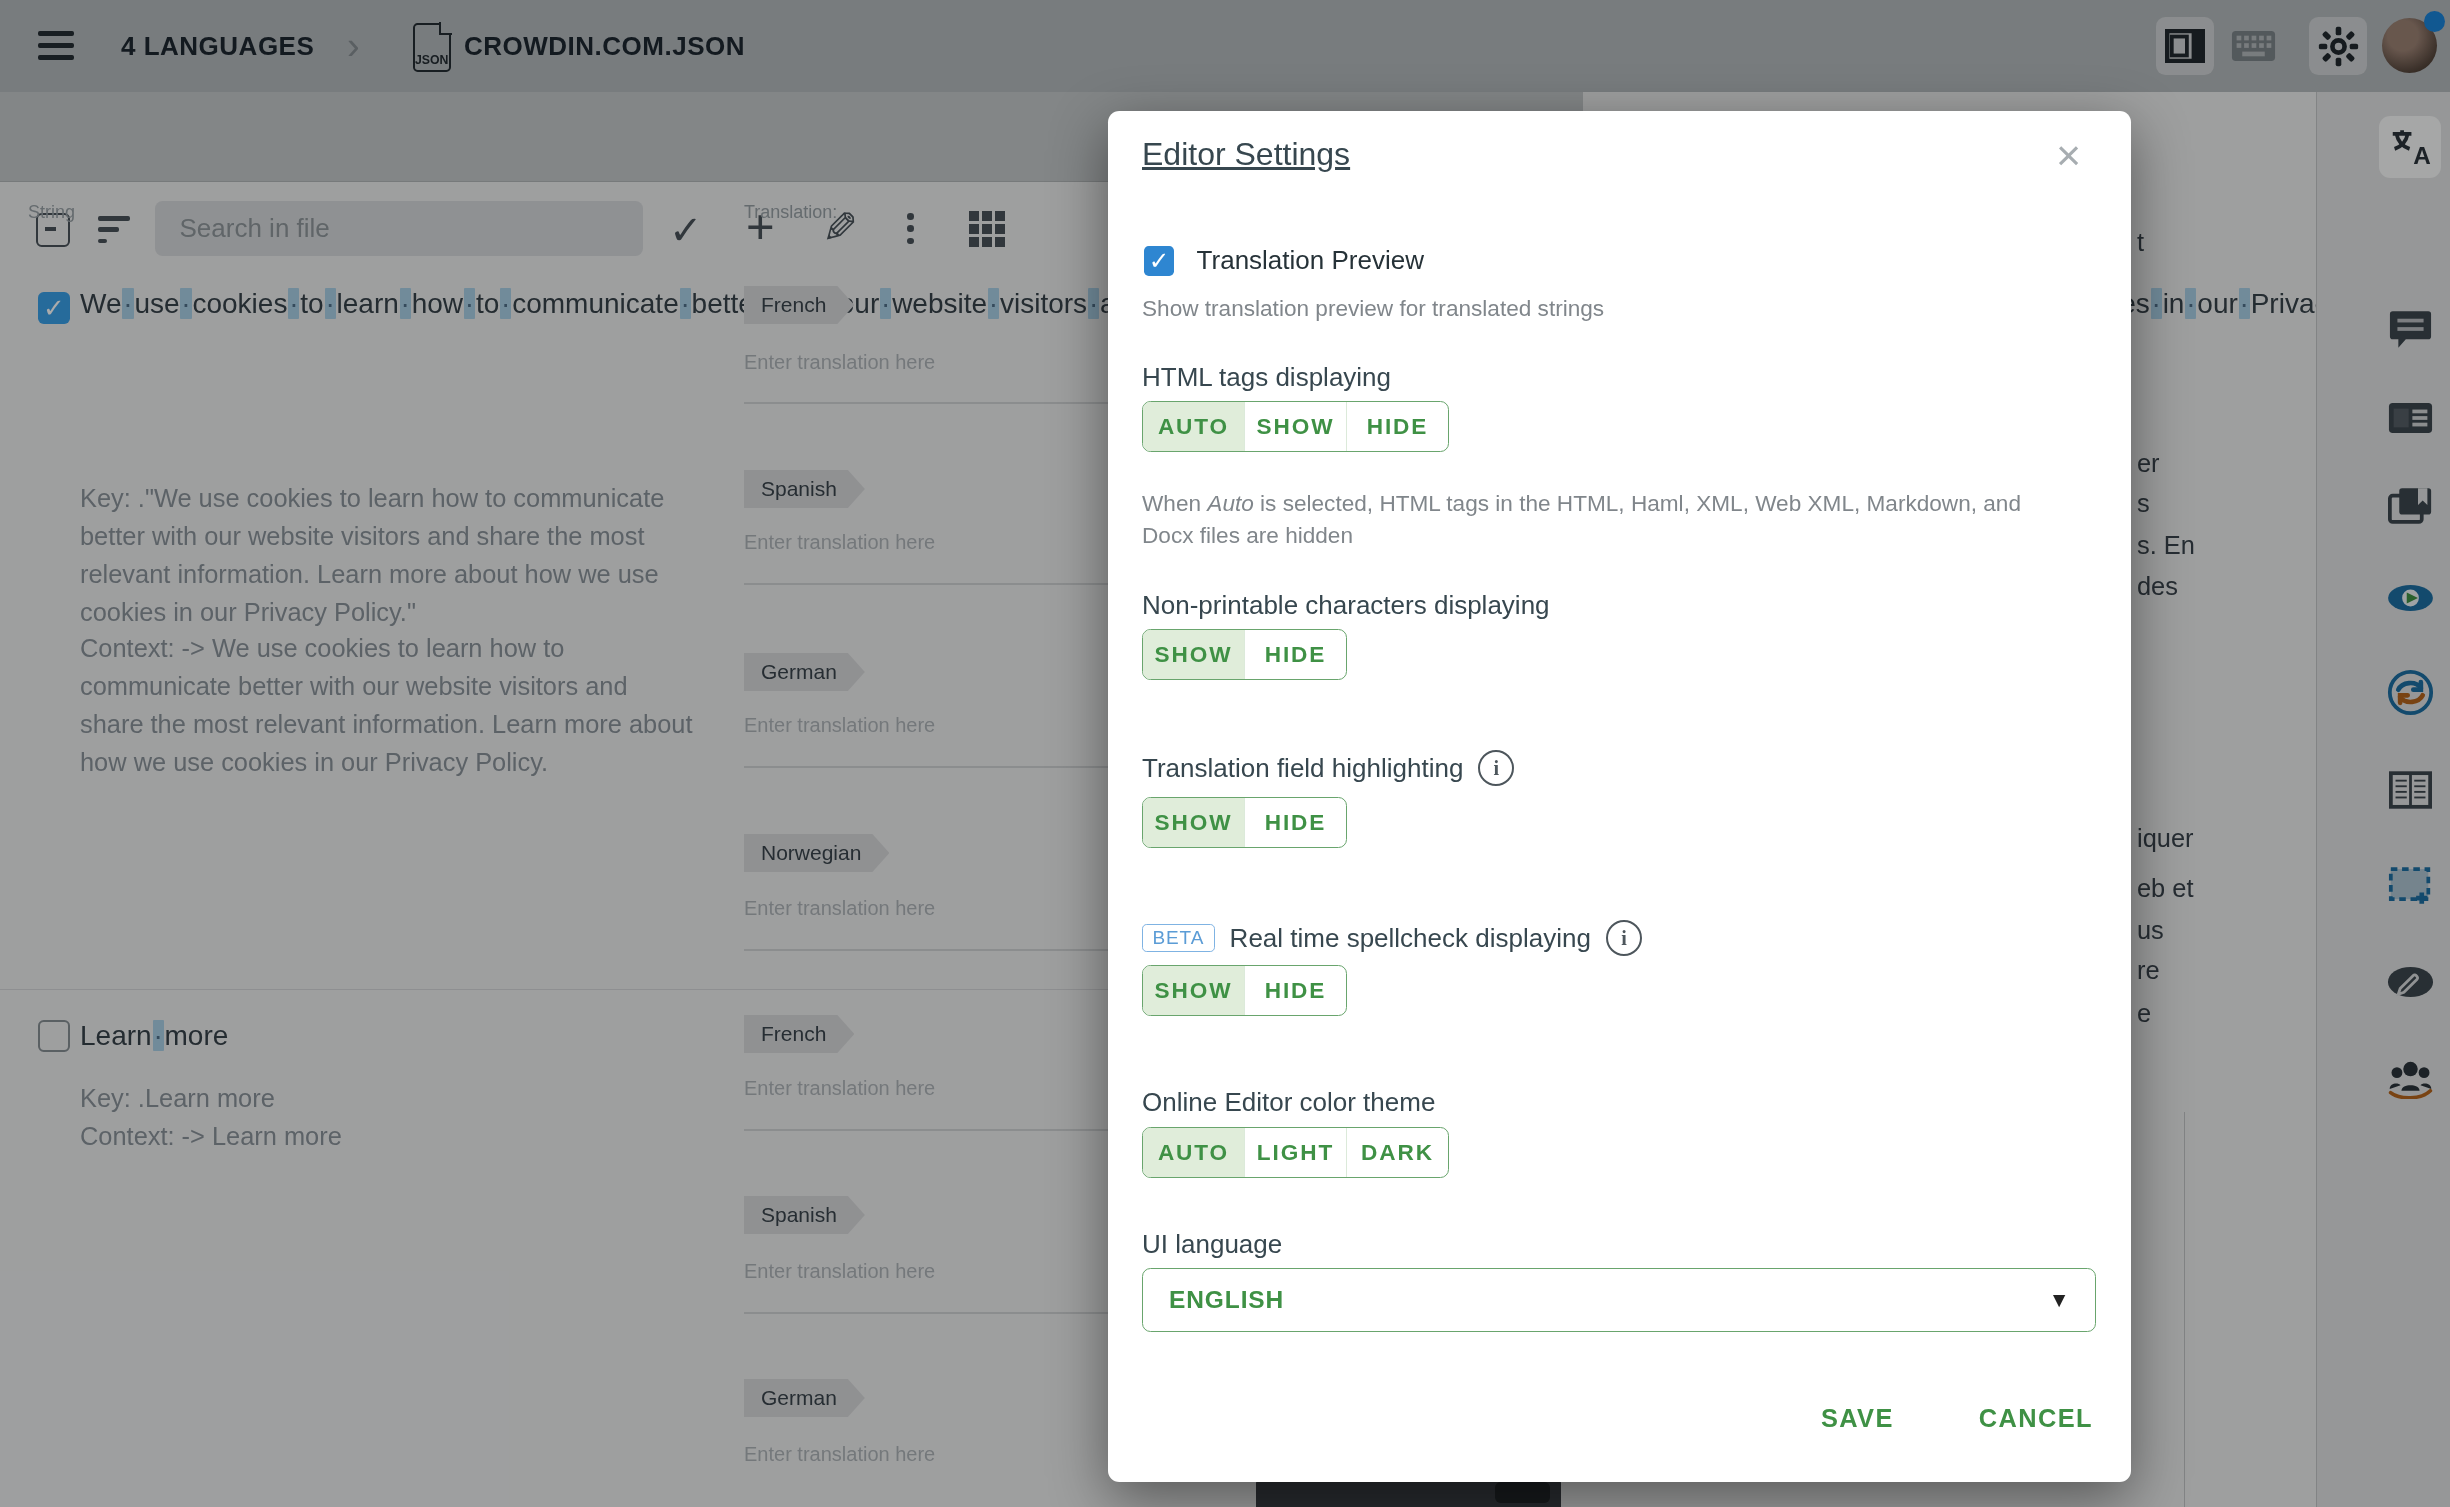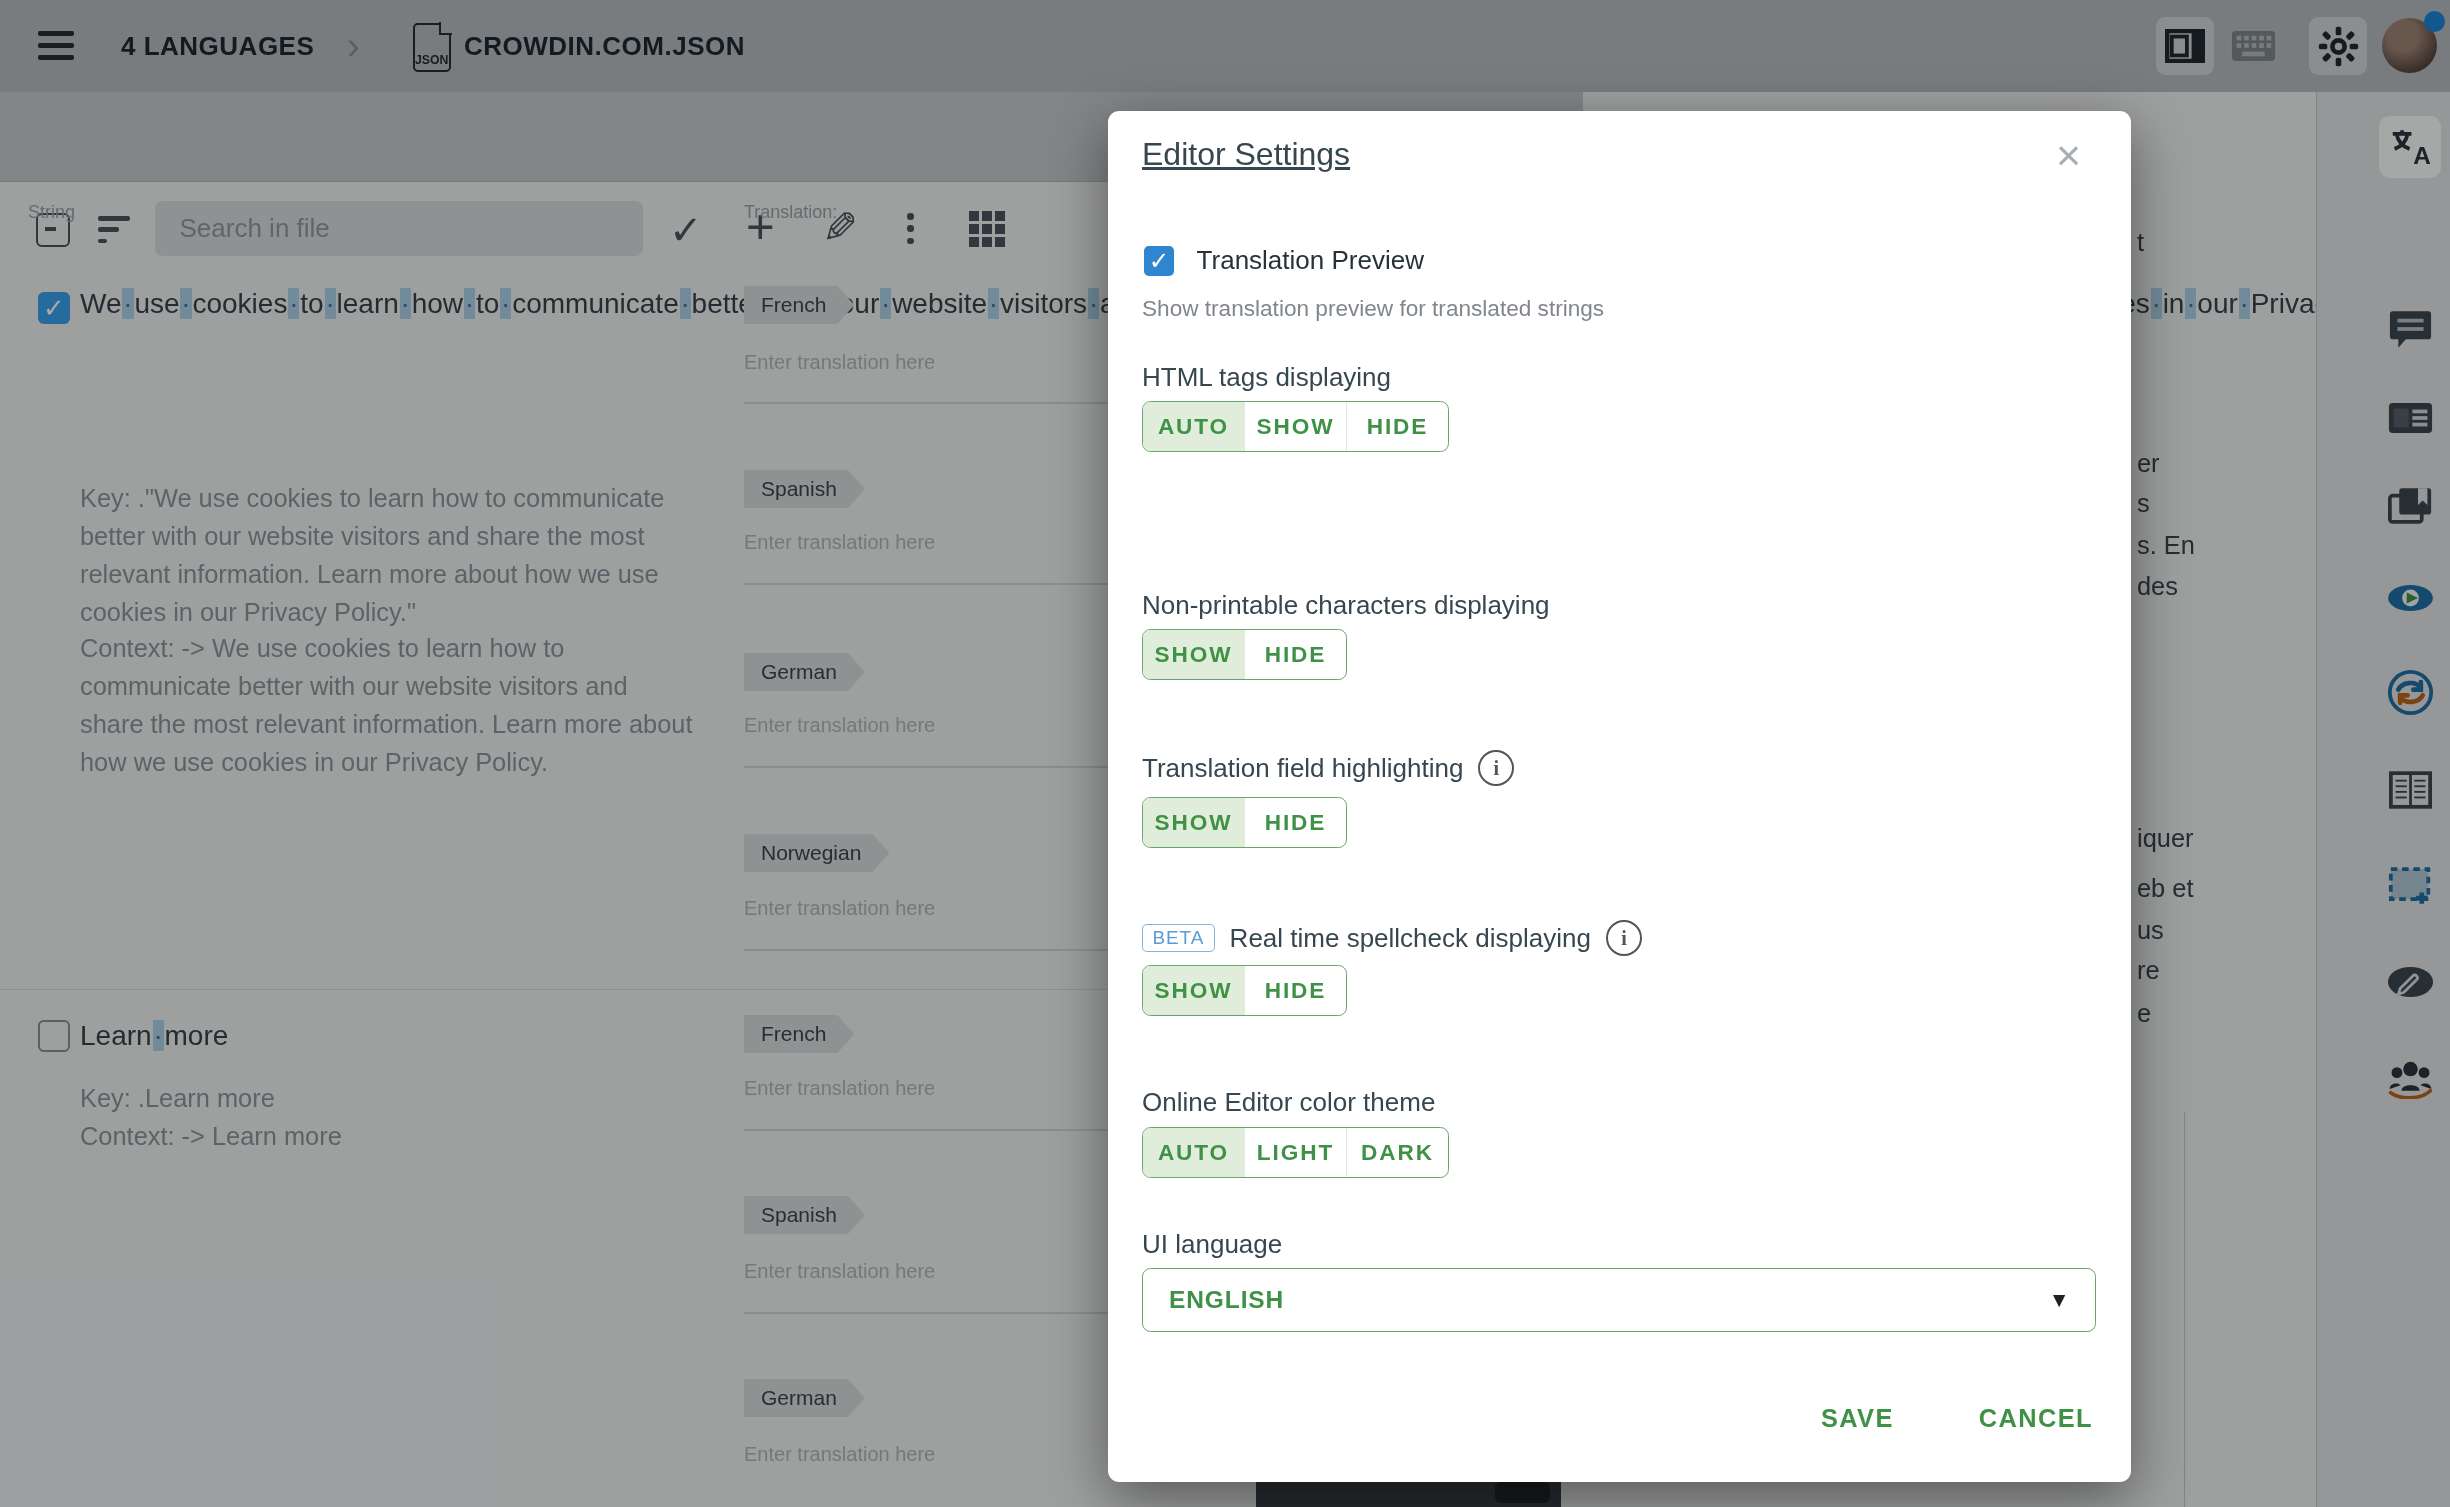--- a/index.html
+++ b/index.html
@@ -381,20 +381,21 @@
       <div class="m-cblabel">Translation Preview</div>
     </div>
     <div class="abs m-desc">Show translation preview for translated strings</div>
 
     <div class="abs m-h" style="top:251px">HTML tags displaying</div>
     <div class="abs seg" style="top:290px">
       <b class="sel">AUTO</b>
       <b>SHOW</b>
       <b>HIDE</b>
     </div>
+    <div class="abs m-note" style="top:377px"><span>When </span><i>Auto</i><span> is selected, HTML tags in the HTML, Haml, XML, Web XML, Markdown, and Docx files are hidden</span></div>
 
     <div class="abs m-h" style="top:479px">Non-printable characters displaying</div>
     <div class="abs seg" style="top:518px">
       <b class="sel">SHOW</b>
       <b>HIDE</b>
     </div>
 
     <div class="abs m-h" style="top:639px">
       <span>Translation field highlighting</span>
       <span class="info">i</span>

